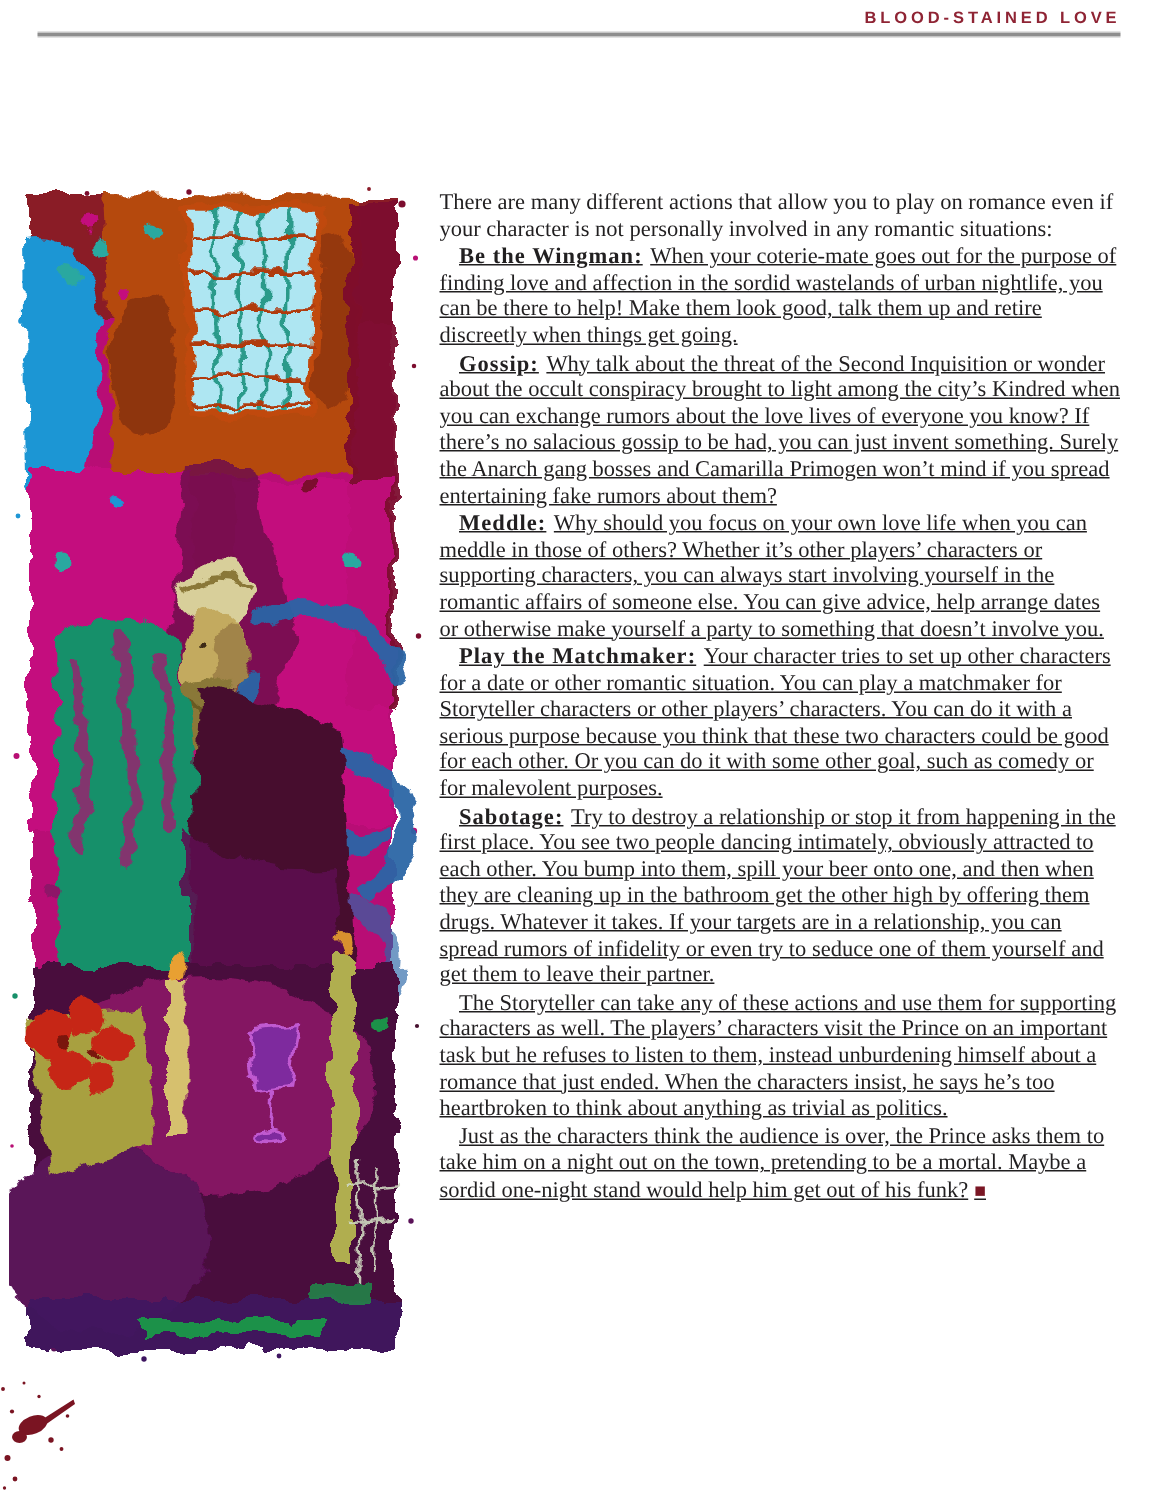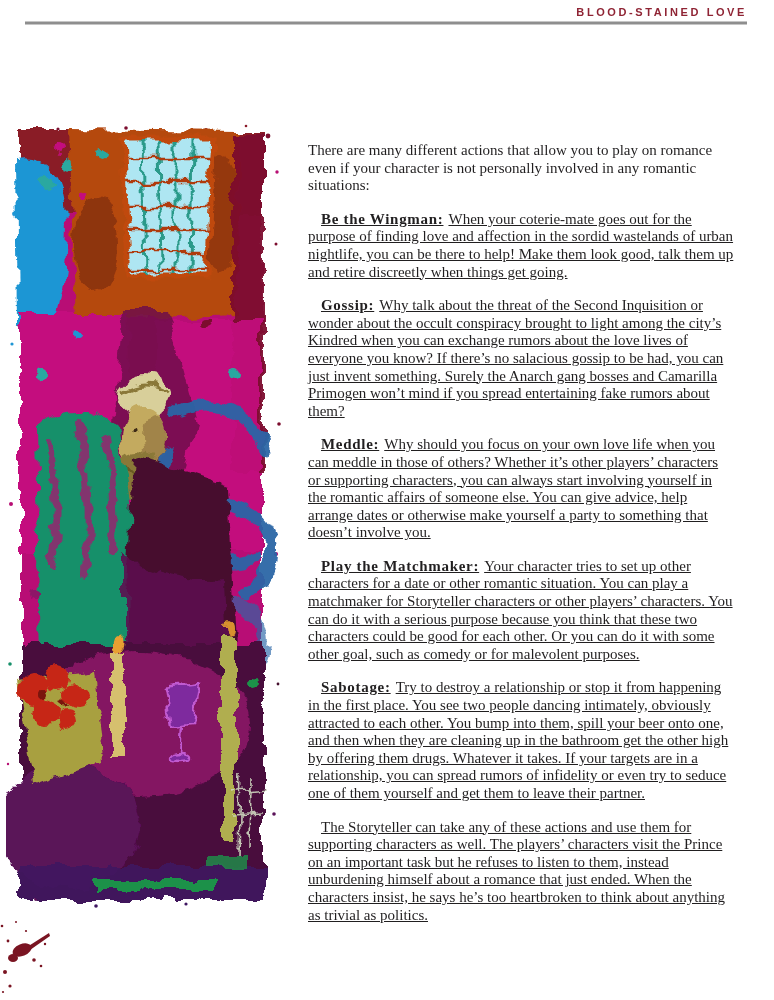--- a/index.html
+++ b/index.html
@@ -26,21 +26,21 @@
   .art-wrap svg { display:block; }
 
   
   .column { position:absolute; left:292px; top:126px; width:458px; color:#211f20; }
   .column h1 {
     font-family:"Liberation Serif", serif; font-weight:400;
     font-size:37px; line-height:40px; letter-spacing:0.5px;
     color:#7d1d2c; margin:0 0 7px 0;
   }
   .column p {
-    font-size:15px; line-height:17.6px; text-align:left; margin:16px;
+    font-size:15px; line-height:17.6px; text-align:left; margin:1px;
   }
   .column p.indent { text-indent:13px;text-decoration:underline; }
   .lead { font-weight:bold; letter-spacing:0.7px; padding-right:5px; }
   .endmark { color:#7a1624; font-size:13px; padding-left:4px; }
 
   
   .folio {
     position:absolute; left:0; right:0; top:970px; text-align:center;
     font-family:"Liberation Serif", serif; font-style:italic;
     font-size:11.5px; letter-spacing:4px; color:#8a8a8a;margin-top:32px;
@@ -212,20 +212,21 @@
     <p class="indent"><b class="lead">Gossip:</b><span>Why talk about the threat of the Second Inquisition or wonder about the occult conspiracy brought to light among the city’s Kindred when you can exchange rumors about the love lives of everyone you know? If there’s no salacious gossip to be had, you can just invent something. Surely the Anarch gang bosses and Camarilla Primogen won’t mind if you spread entertaining fake rumors about them?</span></p>
 
     <p class="indent"><b class="lead">Meddle:</b><span>Why should you focus on your own love life when you can meddle in those of others? Whether it’s other players’ characters or supporting characters, you can always start involving yourself in the romantic affairs of someone else. You can give advice, help arrange dates or otherwise make yourself a party to something that doesn’t involve you.</span></p>
 
     <p class="indent"><b class="lead">Play the Matchmaker:</b><span>Your character tries to set up other characters for a date or other romantic situation. You can play a matchmaker for Storyteller characters or other players’ characters. You can do it with a serious purpose because you think that these two characters could be good for each other. Or you can do it with some other goal, such as comedy or for malevolent purposes.</span></p>
 
     <p class="indent"><b class="lead">Sabotage:</b><span>Try to destroy a relationship or stop it from happening in the first place. You see two people dancing intimately, obviously attracted to each other. You bump into them, spill your beer onto one, and then when they are cleaning up in the bathroom get the other high by offering them drugs. Whatever it takes. If your targets are in a relationship, you can spread rumors of infidelity or even try to seduce one of them yourself and get them to leave their partner.</span></p>
 
     <p class="indent">The Storyteller can take any of these actions and use them for supporting characters as well. The players’ characters visit the Prince on an important task but he refuses to listen to them, instead unburdening himself about a romance that just ended. When the characters insist, he says he’s too heartbroken to think about anything as trivial as politics.</p>
 
+    <p class="indent"><span>Just as the characters think the audience is over, the Prince asks them to take him on a night out on the town, pretending to be a mortal. Maybe a sordid one-night stand would help him get out of his funk?</span><span class="endmark">■</span></p>
   </div>
 
   <div class="folio">3 3</div>
 
   <div class="blood">
     <svg width="60" height="78" viewBox="0 0 60 78">
       <g fill="#7a1422">
         <ellipse cx="22" cy="30" rx="10" ry="6" transform="rotate(-22 22 30)"></ellipse>
         <path d="M27,27 L49,13 L50,16 L30,30 Z"></path>
         <ellipse cx="13" cy="38" rx="5" ry="4"></ellipse>

